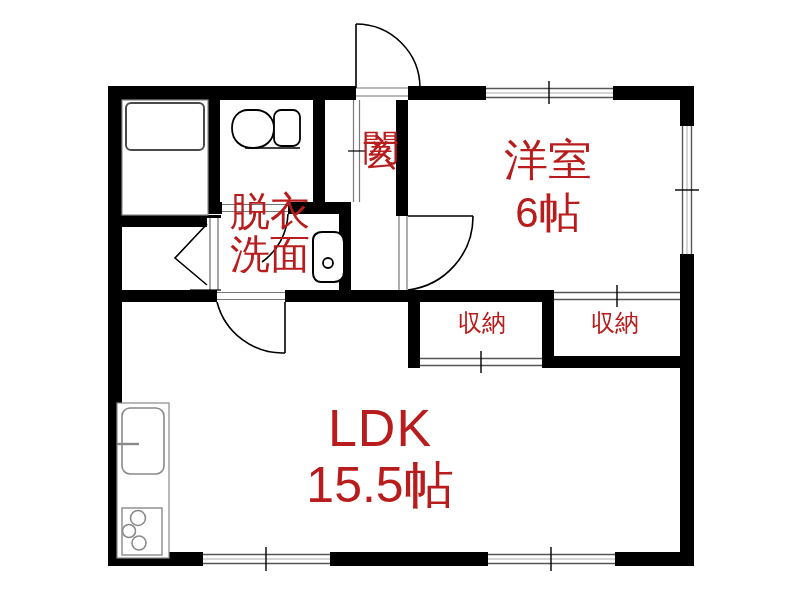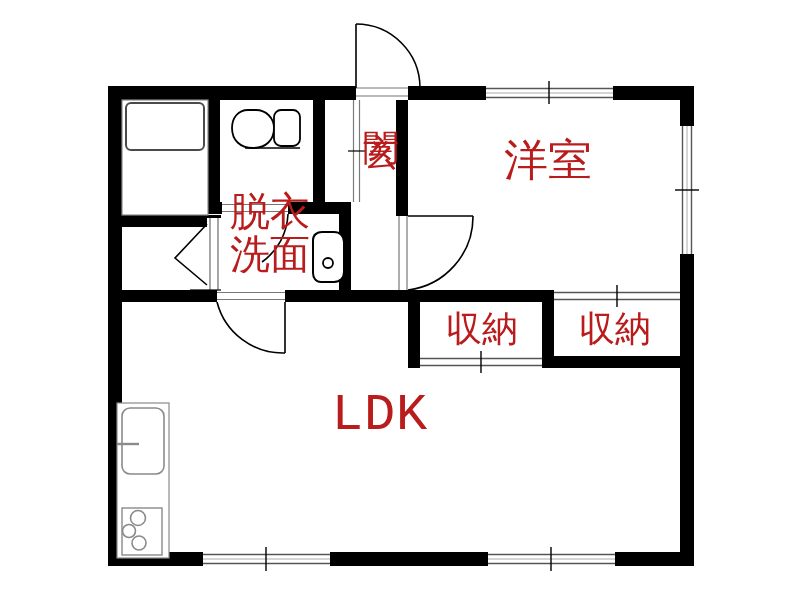--- a/index.html
+++ b/index.html
@@ -53,21 +53,21 @@
     font-size: 42px;
   }
   .lbl-ldk-name {
     font-size: 52px;
     letter-spacing: 1px;
   }
   .lbl-ldk-size {
     font-size: 50px;
   }
   .lbl-closet {
-    font-size: 36px;
+    font-size: 24px;
   }
   .vert-text {
     writing-mode: vertical-rl;
     text-orientation: upright;
   }
 </style>
 </head>
 <body>
 
 <div id="floorplan-root">
@@ -248,19 +248,21 @@
   </svg>
 
   <div class="room-label lbl-washroom" style="left:215px; top:190px; width:110px;">
     <div>脱衣</div>
     <div>洗面</div>
   </div>
 
   <div class="room-label lbl-genkan vert-text" style="left:360px; top:103px; width:40px;">玄関</div>
 
   <div class="room-label lbl-bedroom-name" style="left:448px; top:136px; width:200px;">洋室</div>
-
-  <div class="room-label lbl-ldk-name" style="left:280px; top:388px; width:200px;font-family:Liberation Mono, monospace;">LDK</div>
+  <div class="room-label lbl-bedroom-size" style="left:448px; top:190px; width:200px;">6帖</div>
+
+  <div class="room-label lbl-ldk-name" style="left:280px; top:400px; width:200px;">LDK</div>
+  <div class="room-label lbl-ldk-size" style="left:280px; top:458px; width:200px;">15.5帖</div>
 
   <div class="room-label lbl-closet" style="left:427px; top:310px; width:110px;">収納</div>
   <div class="room-label lbl-closet" style="left:560px; top:310px; width:110px;">収納</div>
 
 </div>
 
 </body></html>

